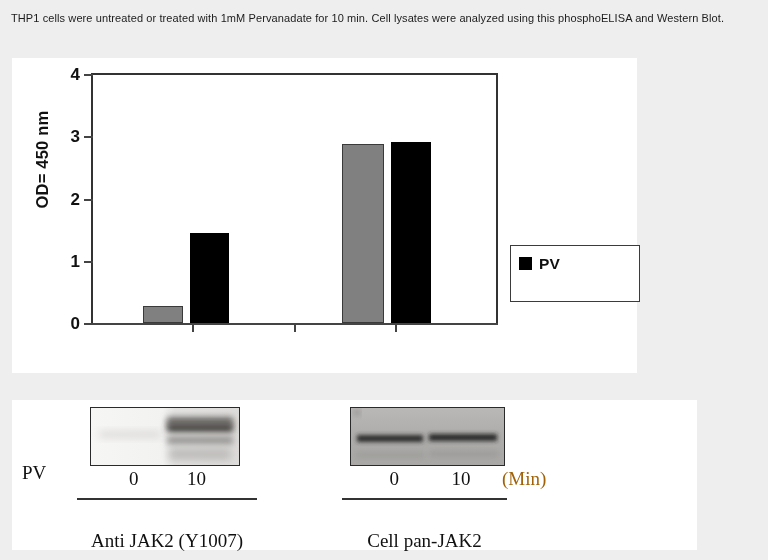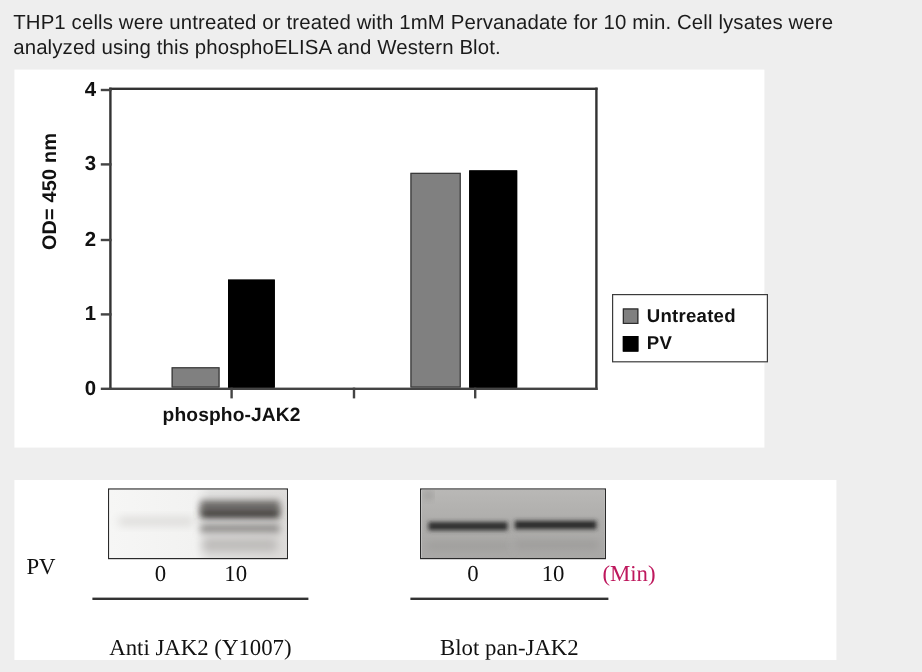--- a/index.html
+++ b/index.html
@@ -8,21 +8,21 @@
     background:#eeeeee;
     font-family:"Liberation Sans", sans-serif;
     overflow:hidden;
     position:relative;
   }
 
   
   #caption{
     position:absolute;
     left:11px; top:8px; width:748px;
-    font-size:17px;
+    font-size:11px;
     line-height:21px;
     color:#1b1b1b;
     letter-spacing:0.1px;
   }
 
   
   #chart-panel{
     position:absolute;
     left:12px; top:58px;
     width:625px; height:315px;
@@ -152,21 +152,21 @@
     font-size:19px;color:#111;text-align:center;white-space:nowrap;
   }
   .underline{
     position:absolute;height:2px;background:#333;
   }
   .antibody-label{
     position:absolute;
     font-size:19px;color:#111;text-align:center;white-space:nowrap;margin-top:24px;
   }
   .min-label{
-    position:absolute;font-size:19px;color:#be185d;white-space:nowrap;
+    position:absolute;font-size:19px;color:#a16207;white-space:nowrap;
   }
 </style>
 </head>
 <body>
 
 <div id="caption">THP1 cells were untreated or treated with 1mM Pervanadate for 10 min. Cell lysates were analyzed using this phosphoELISA and Western Blot.</div>
 
 <div id="chart-panel">
 
   <div class="top-rule"></div>
@@ -202,27 +202,22 @@
     <div class="bar gray" id="bar-c0-s0" style="left: 52px; width: 40px; height: 16.8px; background: rgb(128, 128, 128);"></div>
     <div class="bar black" id="bar-c0-s1" style="left: 99px; width: 39px; height: 90.3px; background: rgb(0, 0, 0); border-color: rgb(0, 0, 0);"></div>
     <div class="bar gray" id="bar-c1-s0" style="left: 251px; width: 42px; height: 178.7px; background: rgb(128, 128, 128);"></div>
     <div class="bar black" id="bar-c1-s1" style="left: 300px; width: 40px; height: 181.1px; background: rgb(0, 0, 0); border-color: rgb(0, 0, 0);"></div>
   </div>
 
   <div class="xtick" style="left:180px;"></div>
   <div class="xtick" style="left:282px;"></div>
   <div class="xtick" style="left:383px;"></div>
 
-  <div class="xcat-label" style="left:106px;width:150px;">phospho-JAK2</div>
 
   <div id="legend">
-    <div class="legend-row">
-      <span class="legend-swatch gray"></span>
-      <span class="legend-text">Untreated</span>
-    </div>
     <div class="legend-row">
       <span class="legend-swatch black"></span>
       <span class="legend-text">PV</span>
     </div>
   </div>
 
 </div>
 
 <div id="blot-panel">
 
@@ -287,16 +282,16 @@
         <rect x="78" y="43" width="70" height="6" fill="#9b9a98" filter="url(#blur2b)"></rect>
         <rect x="3" y="3" width="6" height="3" fill="#6d6c6a" filter="url(#blur2b)"></rect>
       </svg>
     </div>
     <div class="lane-times" style="left:338px;top:68px;width:155px;">
       <span style="display:inline-block;width:62px;text-align:center;">0</span>
       <span style="display:inline-block;width:62px;text-align:center;">10</span>
     </div>
     <div class="min-label" style="left:490px;top:68px;">(Min)</div>
     <div class="underline" style="left:330px;top:98px;width:165px;"></div>
-    <div class="antibody-label" style="left:330px;top:106px;width:165px;">Blot pan-JAK2</div>
+    <div class="antibody-label" style="left:330px;top:106px;width:165px;">Cell pan-JAK2</div>
   </div>
 
 </div>
 
 </body></html>

